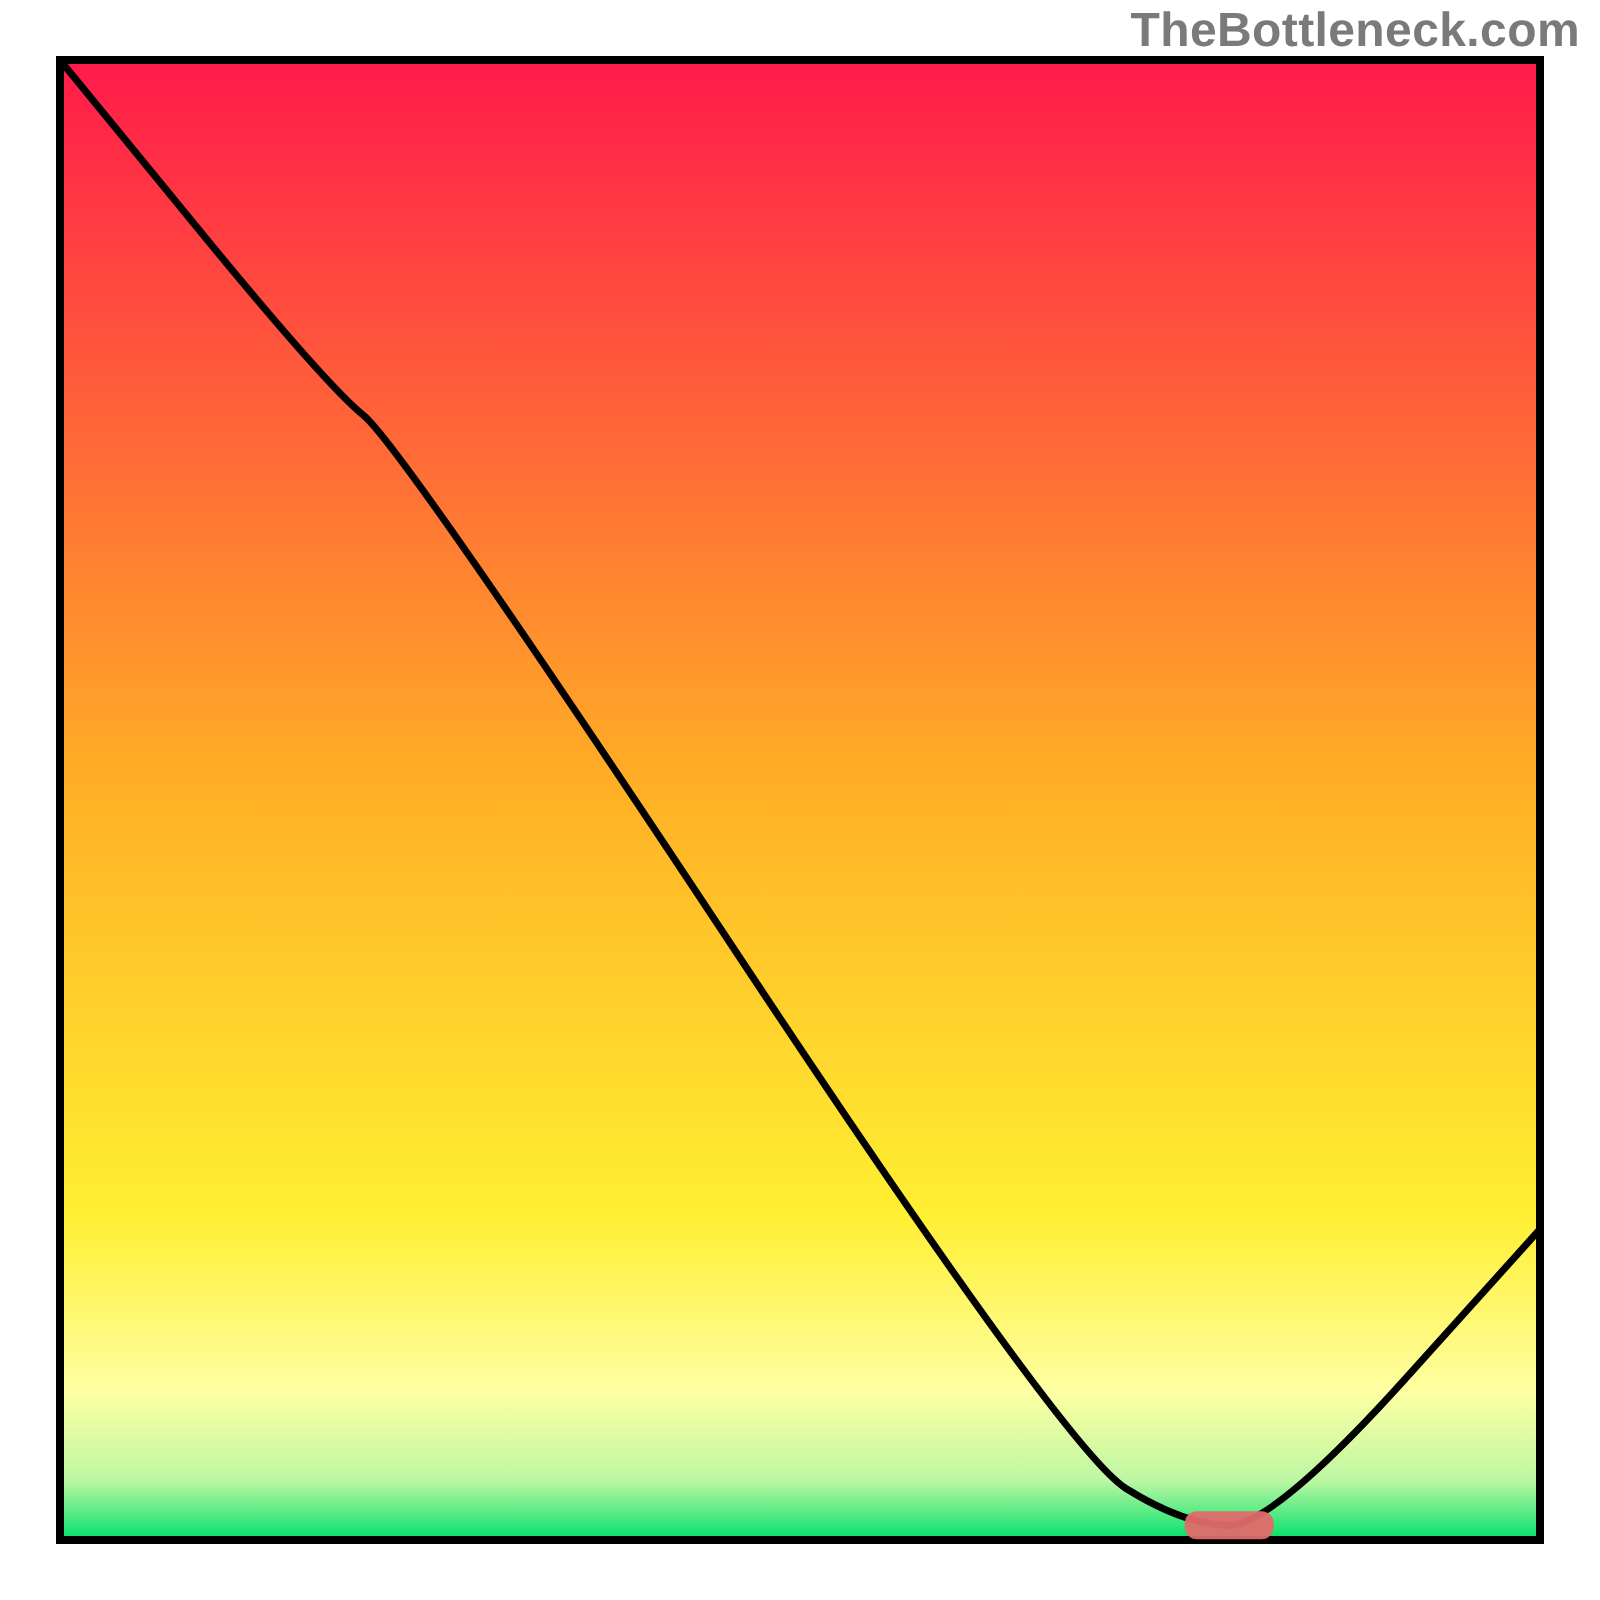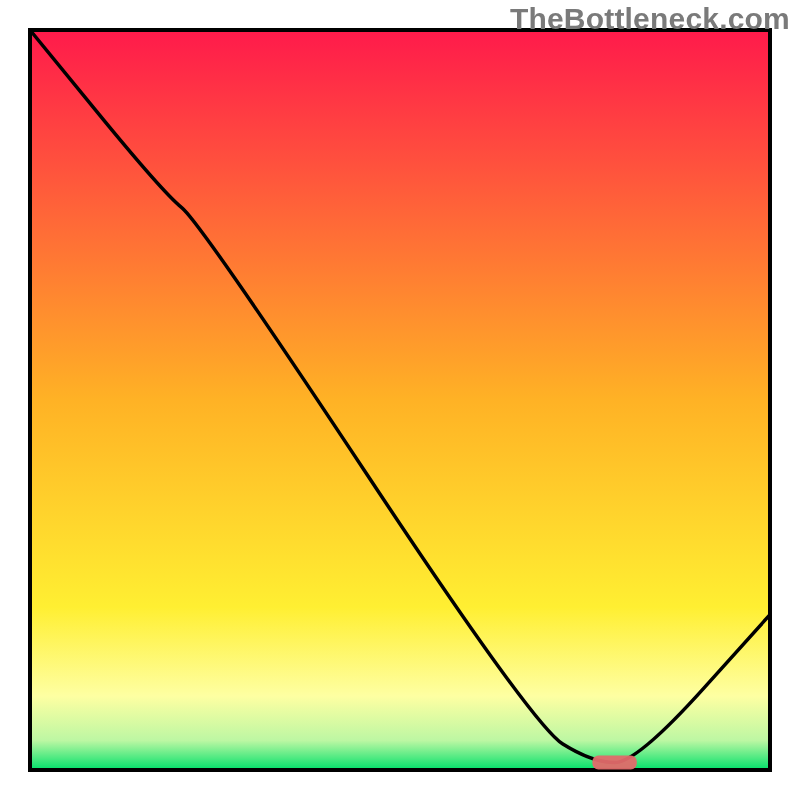--- a/index.html
+++ b/index.html
@@ -13,21 +13,21 @@
   }
   .stage {
     position: relative;
     width: 800px;
     height: 800px;
   }
   .watermark {
     position: absolute;
     top: 2px;
     right: 10px;
-    font-size: 30px;
+    font-size: 24px;
     font-weight: 600;
     color: #7a7a7a;
     letter-spacing: 0.2px;
     z-index: 3;
   }
   svg.plot {
     position: absolute;
     left: 0;
     top: 0;
     width: 800px;

